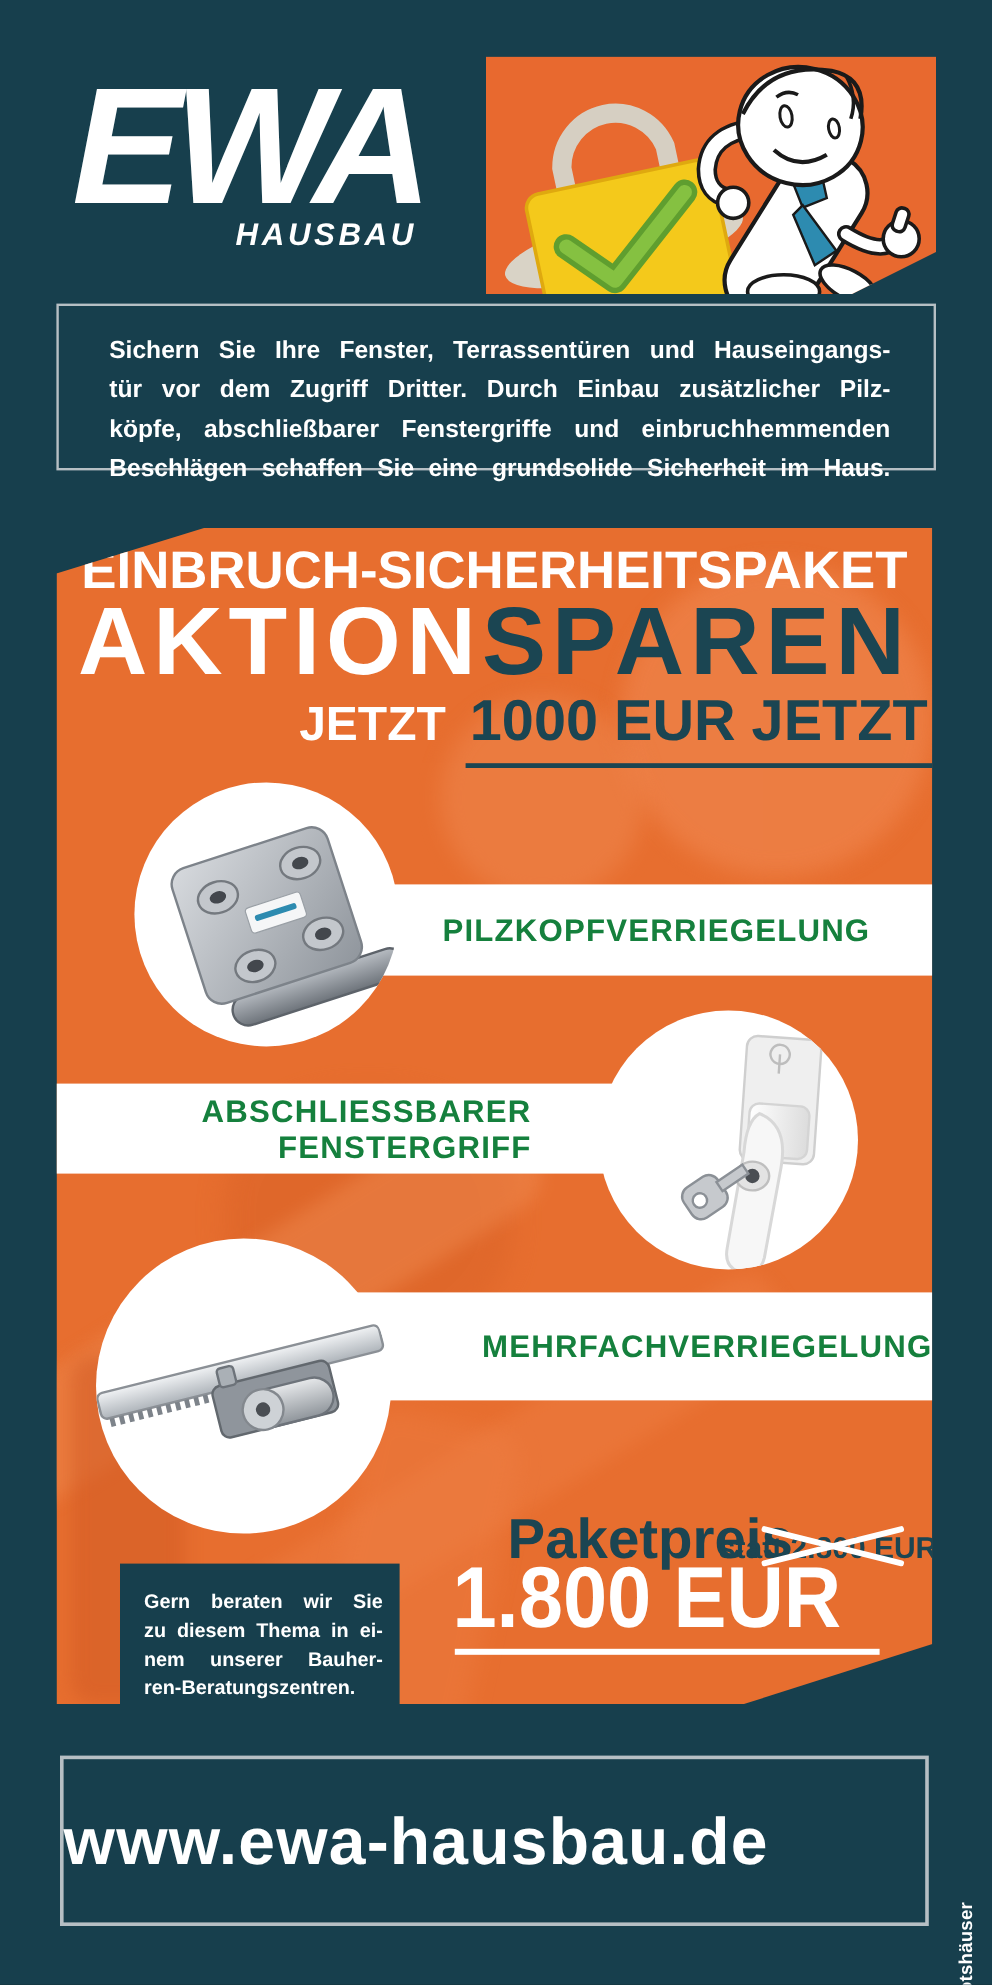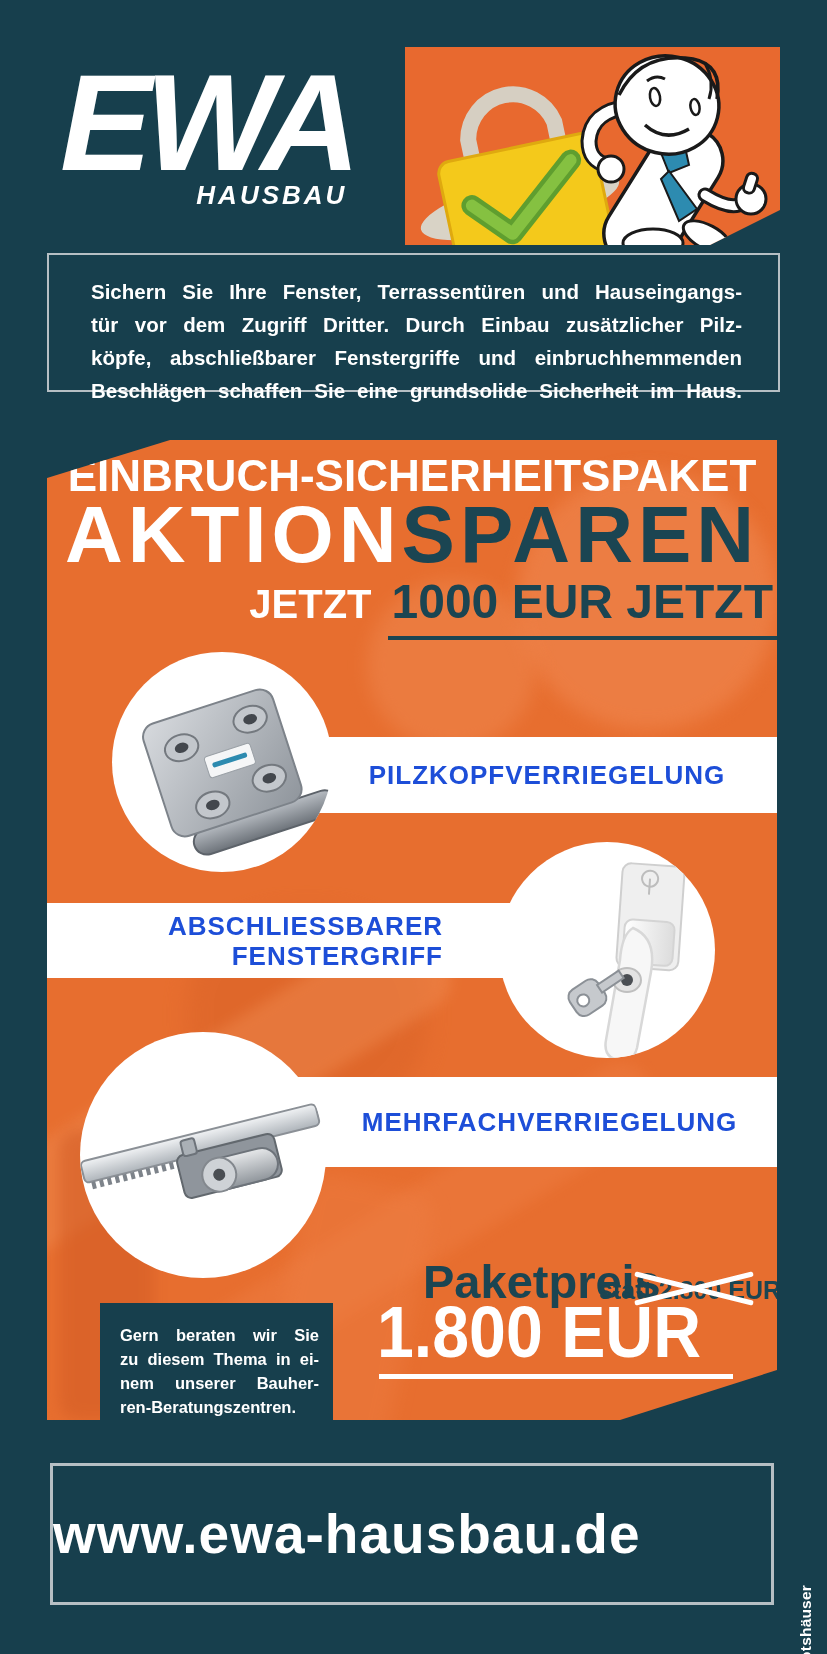--- a/index.html
+++ b/index.html
@@ -59,22 +59,22 @@
     position:absolute;left:0;top:134px;width:100%;
     display:flex;justify-content:flex-end;align-items:baseline;gap:16px;
     font-weight:bold;
   }
   .save-prefix{color:#fff;font-size:40px;}
   .save-amount{color:#1b4552;font-size:48px;border-bottom:4px solid #1b4552;padding:0 4px 7px 4px;}
   
   .band{position:absolute;background:#fff;display:flex;flex-direction:column;justify-content:center;}
   .band1{left:120px;top:297px;width:610px;height:76px;text-align:center;padding-left:150px;box-sizing:border-box;}
   .band2{left:0;top:463px;width:565px;height:75px;text-align:right;padding-right:169px;box-sizing:border-box;}
-  .band3{left:150px;top:637px;width:580px;height:90px;text-align:center;padding-left:125px;box-sizing:border-box;}
-  .band-label{color:#1d4ed8;font-weight:bold;font-size:26px;letter-spacing:1px;line-height:30px;}
+  .band3{left:150px;top:637px;width:580px;height:90px;text-align:right;padding-left:125px;box-sizing:border-box;}
+  .band-label{color:#15803d;font-weight:bold;font-size:26px;letter-spacing:1px;line-height:30px;}
   .circle{position:absolute;background:#fff;border-radius:50%;overflow:hidden;}
   .c1{left:65px;top:212px;width:220px;height:220px;}
   .c2{left:452px;top:402px;width:216px;height:216px;}
   .c3{left:33px;top:592px;width:246px;height:246px;}
   .circle svg{width:100%;height:100%;display:block;}
   
   .price-label{position:absolute;left:330px;top:814px;color:#1b4552;font-size:47px;font-weight:bold;margin-left:46px;}
   .price-old{position:absolute;left:552px;top:836px;color:#1b4552;font-size:25px;font-weight:bold;white-space:nowrap;}
   .cross-line{position:absolute;width:122px;height:5px;background:#fff;border-radius:2px;}
   .cl1{left:586px;top:846px;transform:rotate(14deg);}

